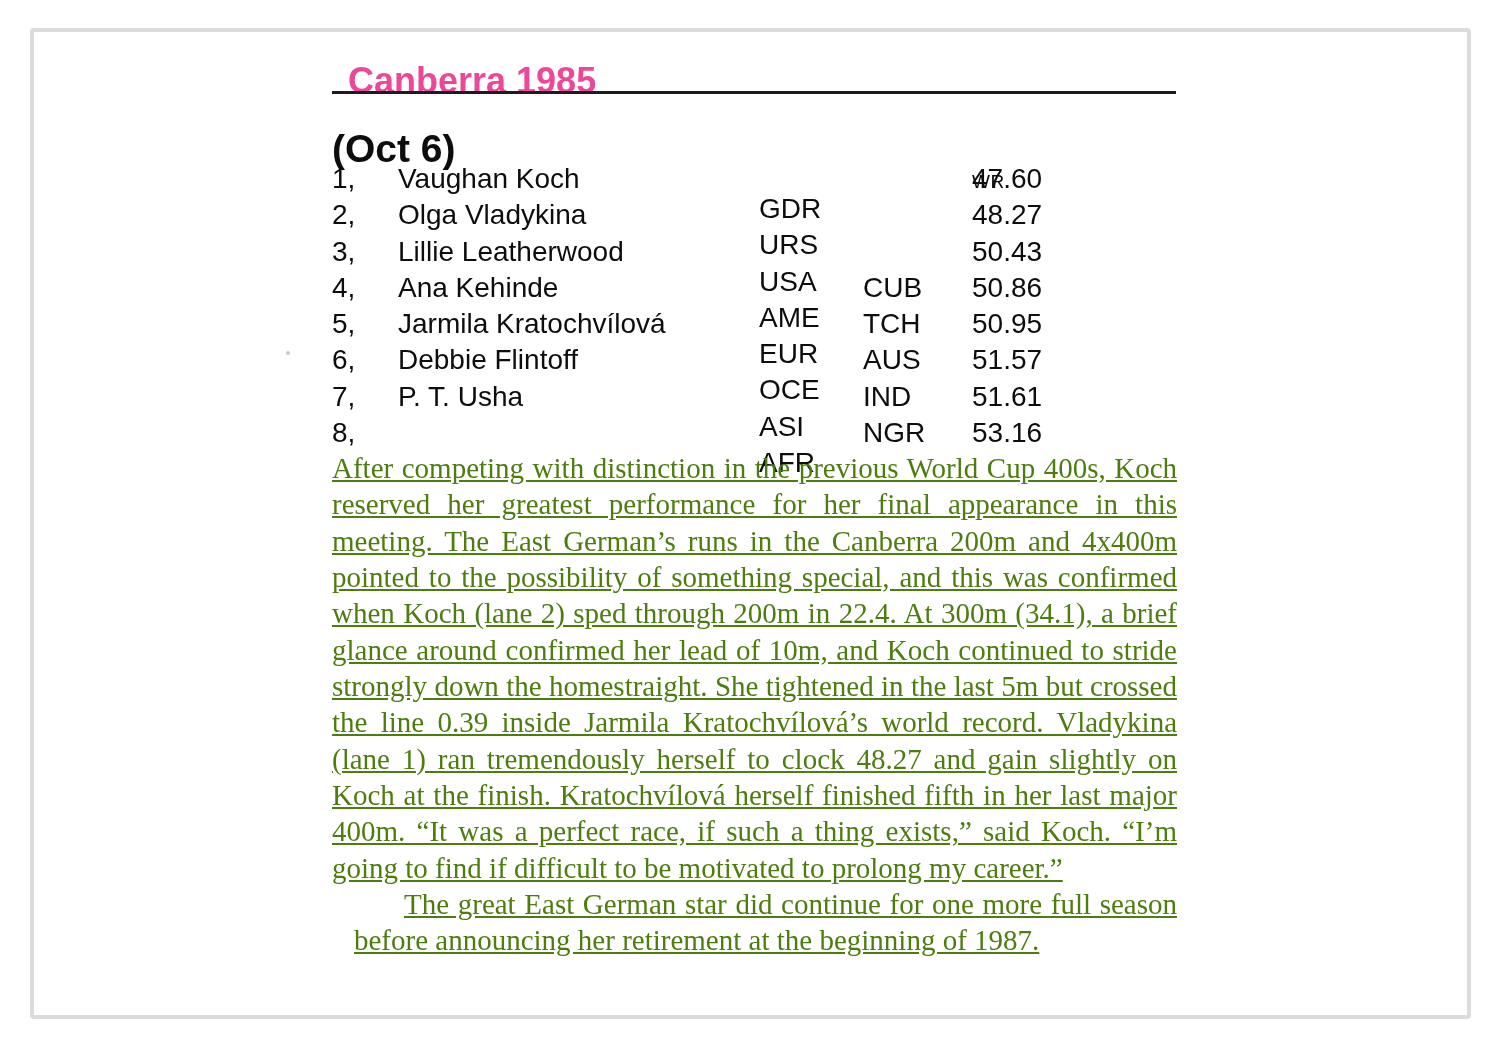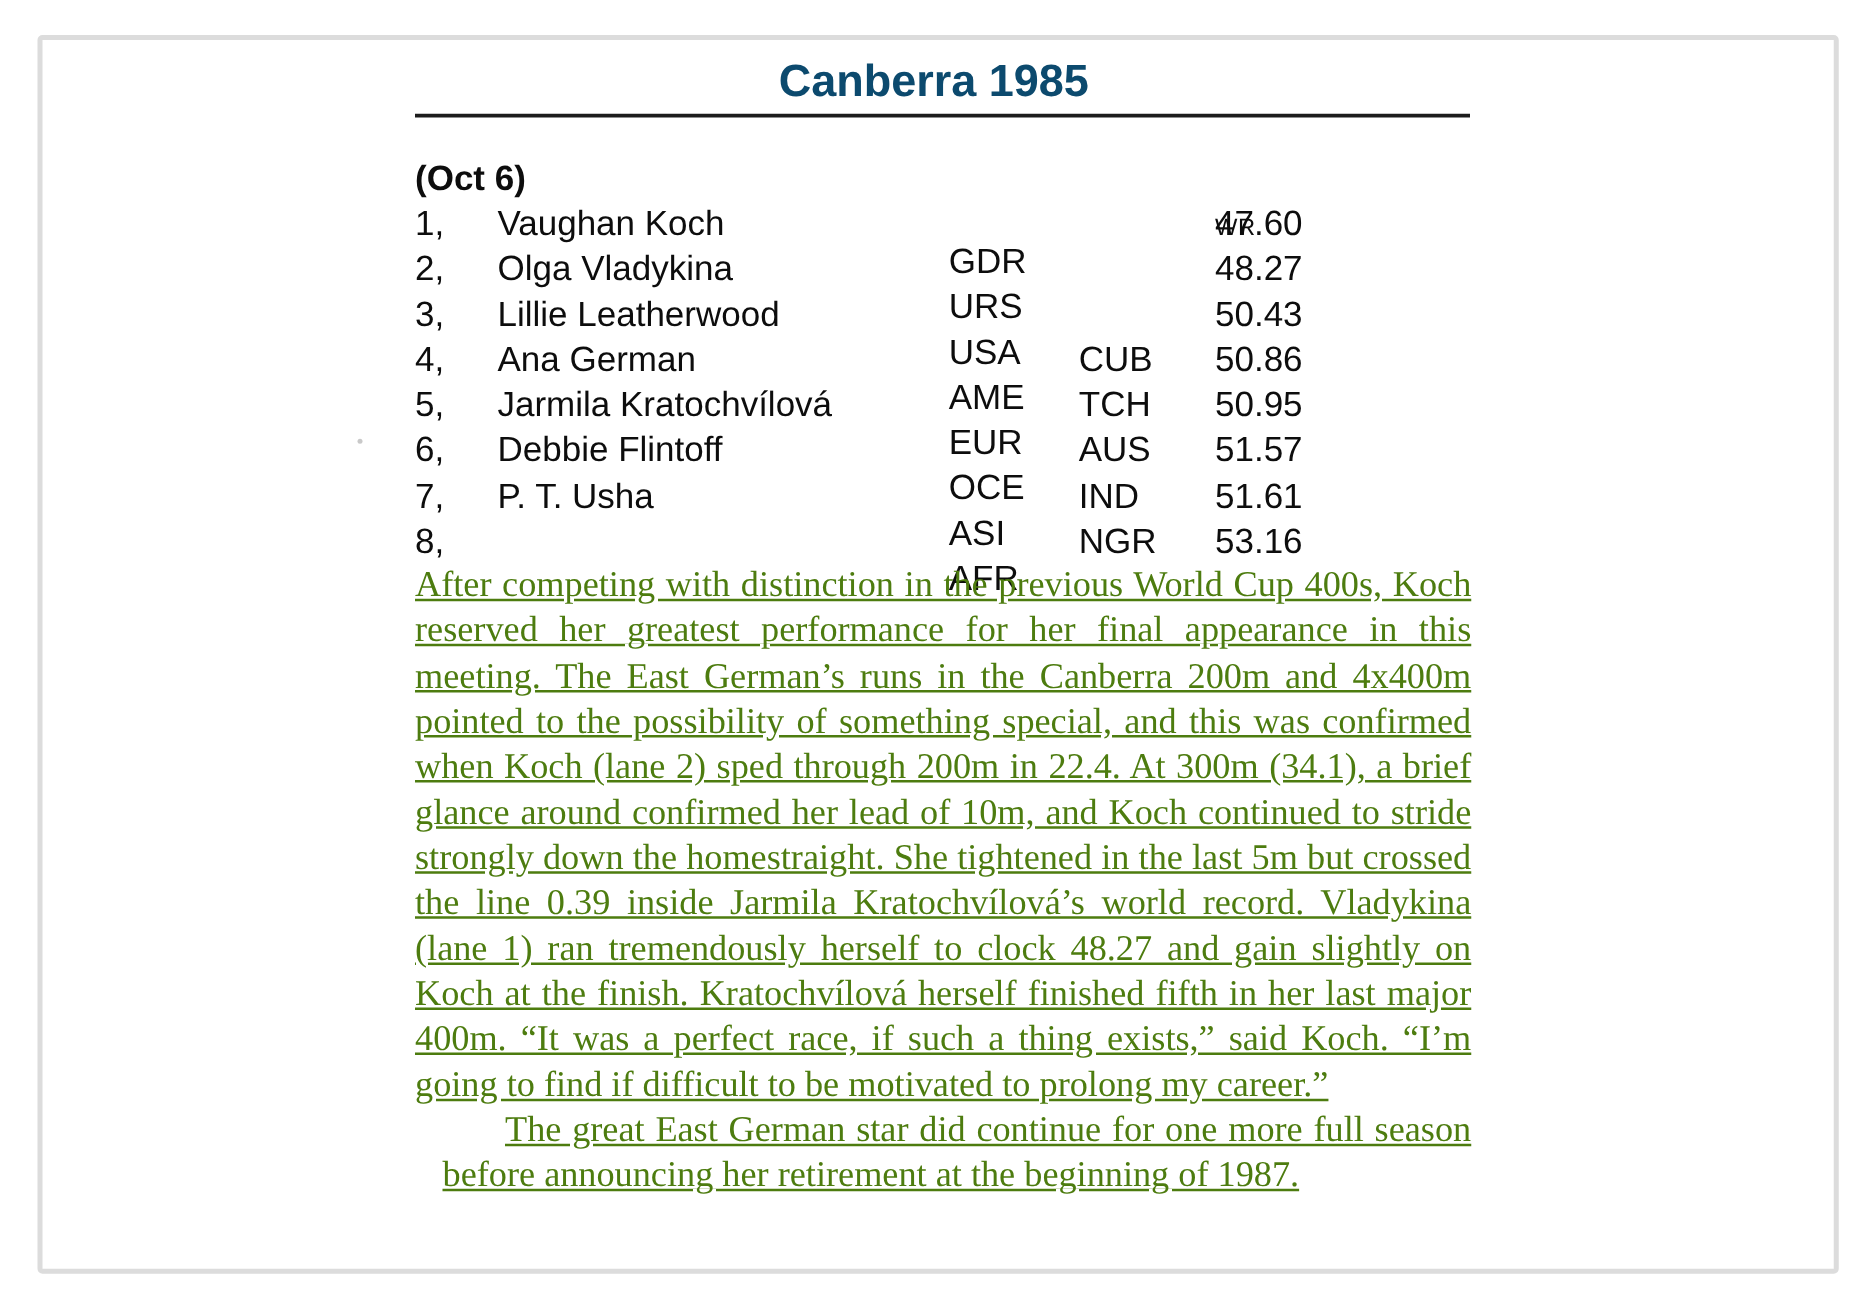--- a/index.html
+++ b/index.html
@@ -20,46 +20,46 @@
     box-sizing: border-box;
     border: 4px solid #dcdcdc;
     border-radius: 4px;
     background: #ffffff;
   }
   .title {
     position: absolute;
     left: 332px;
     top: 44px;
     width: 844px;
-    margin: 0;
+    margin: 16px;
     box-sizing: border-box;
     padding-right: 14px;
-    text-align: center;
+    text-align: left;
     font-family: "Liberation Sans", sans-serif;
     font-weight: 700;
     font-size: 36px;
     line-height: 1.15;
-    color: #0c4a6e;
+    color: #ec4899;
     white-space: nowrap;
   }
   .title-rule {
     position: absolute;
     left: 332px;
     top: 91px;
     width: 844px;
     height: 3px;
     background: #1c1c1c;
   }
   .date-heading {
     position: absolute;
     left: 332px;
     top: 127px;
     font-family: "Liberation Sans", sans-serif;
     font-weight: 700;
-    font-size: 28px;
+    font-size: 39px;
     color: #0d0d0d;
     white-space: nowrap;
   }
   .results {
     position: absolute;
     left: 332px;
     top: 163px;
     width: 744px;
     font-family: "Liberation Sans", sans-serif;
     font-size: 28px;
@@ -130,21 +130,21 @@
     </div>
     <div class="row">
       <span class="c-place">3,</span>
       <span class="c-name">Lillie Leatherwood</span>
       <span class="c-team">USA</span>
       <span class="c-nation"></span>
       <span class="c-time"><span>50.43</span><span class="wr"></span></span>
     </div>
     <div class="row">
       <span class="c-place">4,</span>
-      <span class="c-name">Ana German</span>
+      <span class="c-name">Ana Kehinde</span>
       <span class="c-team">AME</span>
       <span class="c-nation">CUB</span>
       <span class="c-time"><span>50.86</span><span class="wr"></span></span>
     </div>
     <div class="row">
       <span class="c-place">5,</span>
       <span class="c-name">Jarmila Kratochvílová</span>
       <span class="c-team">EUR</span>
       <span class="c-nation">TCH</span>
       <span class="c-time"><span>50.95</span><span class="wr"></span></span>

